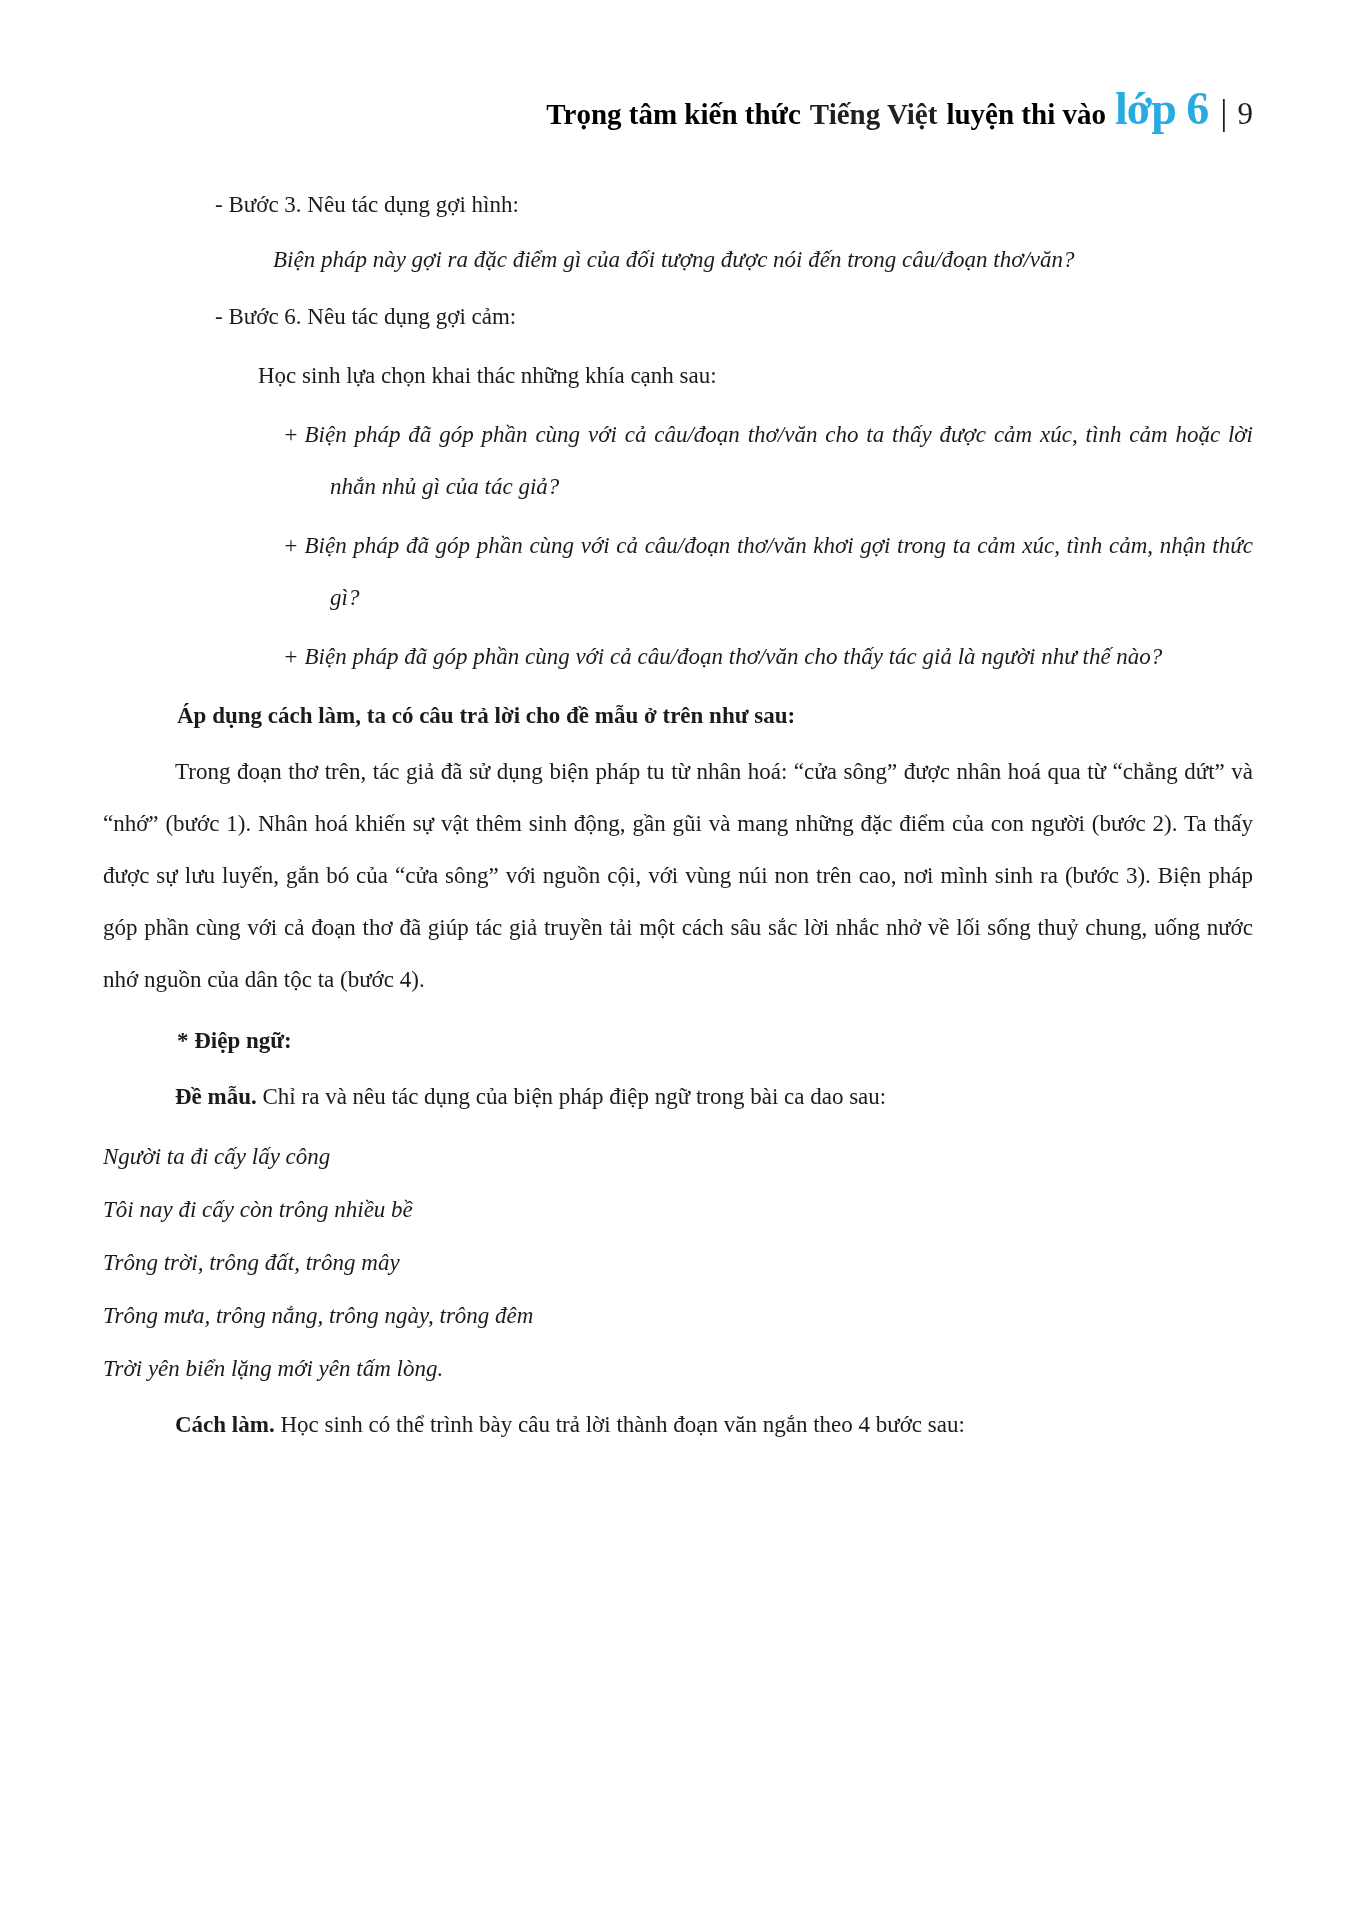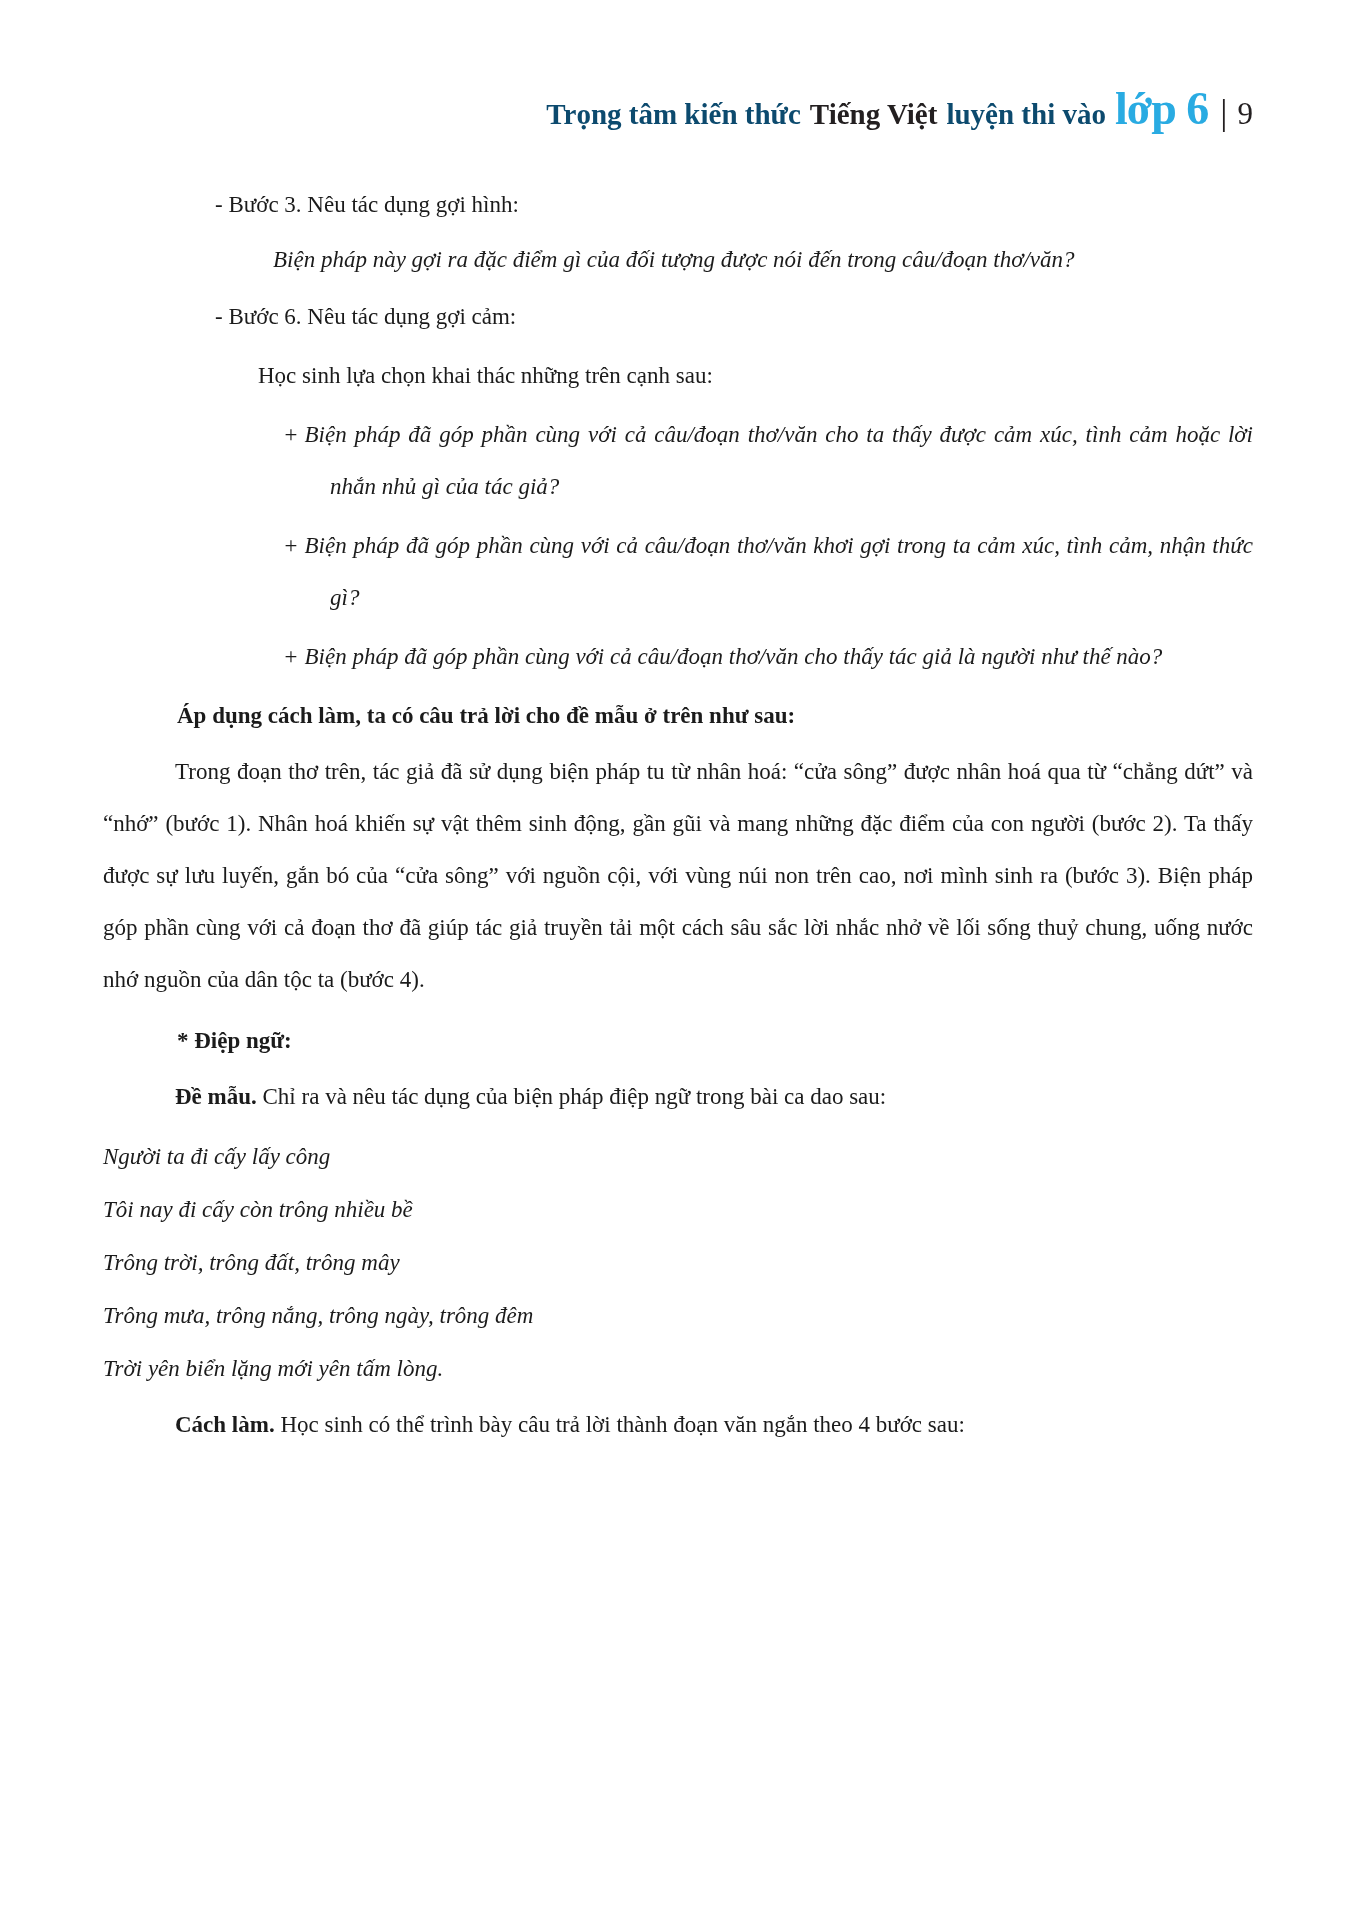--- a/index.html
+++ b/index.html
@@ -22,21 +22,21 @@
   }
   
   .running-header {
     padding-top: 82px;
     display: flex;
     justify-content: flex-end;
     align-items: baseline;
     white-space: nowrap;
   }
   .h-seg { font-weight: bold; font-size: 29px; }
-  .h-accent { color: #0c4a6e; }
+  .h-accent { color: #000000; }
   .h-black { color: #231f20; }
   .h-seg + .h-seg { margin-left: 9px; }
   .h-grade {
     color: #29abe2;
     font-weight: bold;
     font-size: 46px;
     letter-spacing: -1px;
     margin-left: 9px;
   }
   .h-bar {
@@ -117,21 +117,21 @@
   </div>
 
   <div class="body-text">
 
     <p class="step-line">- Bước 3. Nêu tác dụng gợi hình:</p>
 
     <p class="step-note">Biện pháp này gợi ra đặc điểm gì của đối tượng được nói đến trong câu/đoạn thơ/văn?</p>
 
     <p class="step-line">- Bước 6. Nêu tác dụng gợi cảm:</p>
 
-    <p class="intro-line">Học sinh lựa chọn khai thác những trên cạnh sau:</p>
+    <p class="intro-line">Học sinh lựa chọn khai thác những khía cạnh sau:</p>
 
     <p class="bullet-item"><span class="bullet-marker">+</span><span>Biện pháp đã góp phần cùng với cả câu/đoạn thơ/văn cho ta thấy được cảm xúc, tình cảm hoặc lời nhắn nhủ gì của tác giả?</span></p>
 
     <p class="bullet-item"><span class="bullet-marker">+</span><span>Biện pháp đã góp phần cùng với cả câu/đoạn thơ/văn khơi gợi trong ta cảm xúc, tình cảm, nhận thức gì?</span></p>
 
     <p class="bullet-item"><span class="bullet-marker">+</span><span>Biện pháp đã góp phần cùng với cả câu/đoạn thơ/văn cho thấy tác giả là người như thế nào?</span></p>
 
     <p class="apply-heading">Áp dụng cách làm, ta có câu trả lời cho đề mẫu ở trên như sau:</p>
 
     <p class="para">Trong đoạn thơ trên, tác giả đã sử dụng biện pháp tu từ nhân hoá: “cửa sông” được nhân hoá qua từ “chẳng dứt” và “nhớ” (bước 1). Nhân hoá khiến sự vật thêm sinh động, gần gũi và mang những đặc điểm của con người (bước 2). Ta thấy được sự lưu luyến, gắn bó của “cửa sông” với nguồn cội, với vùng núi non trên cao, nơi mình sinh ra (bước 3). Biện pháp góp phần cùng với cả đoạn thơ đã giúp tác giả truyền tải một cách sâu sắc lời nhắc nhở về lối sống thuỷ chung, uống nước nhớ nguồn của dân tộc ta (bước 4).</p>

